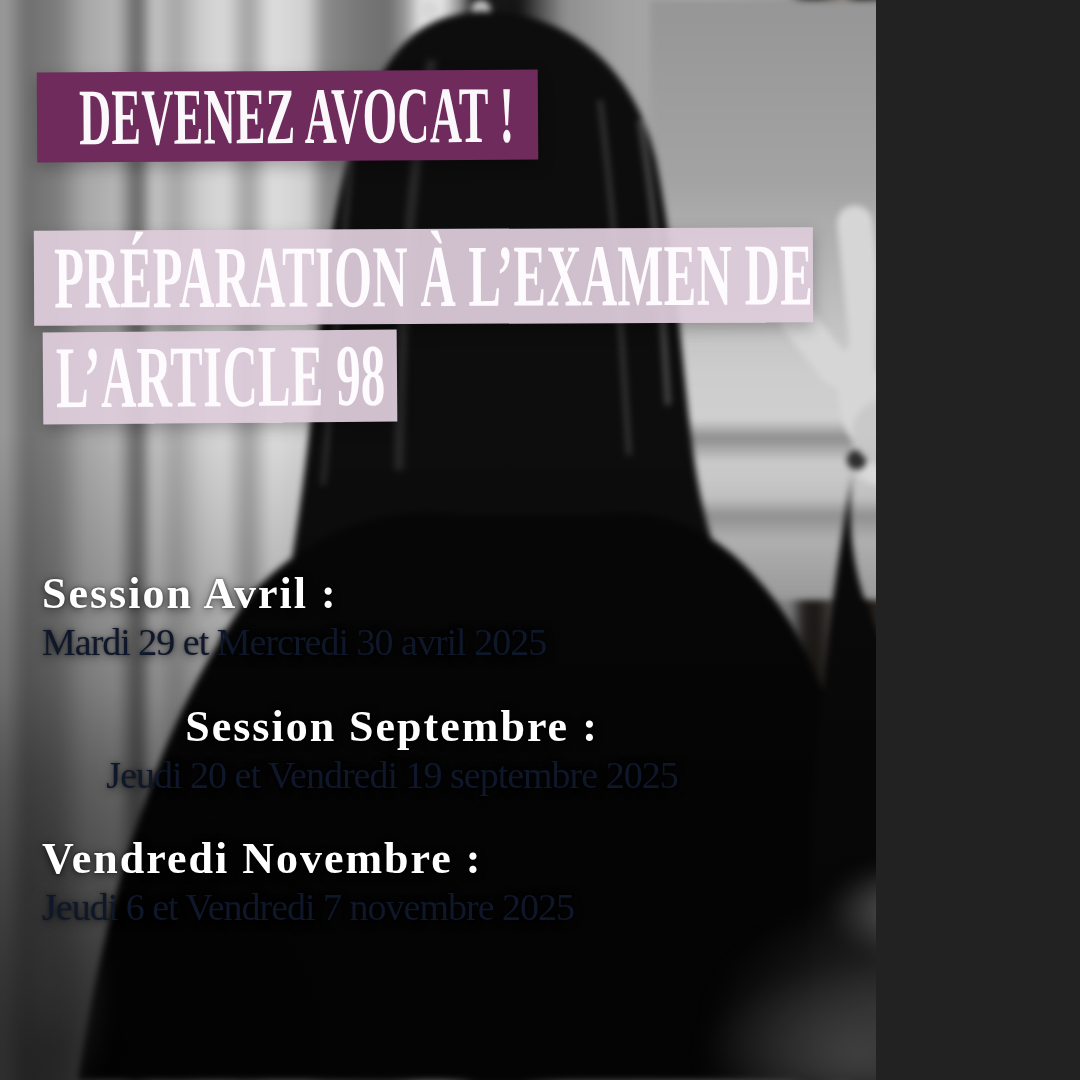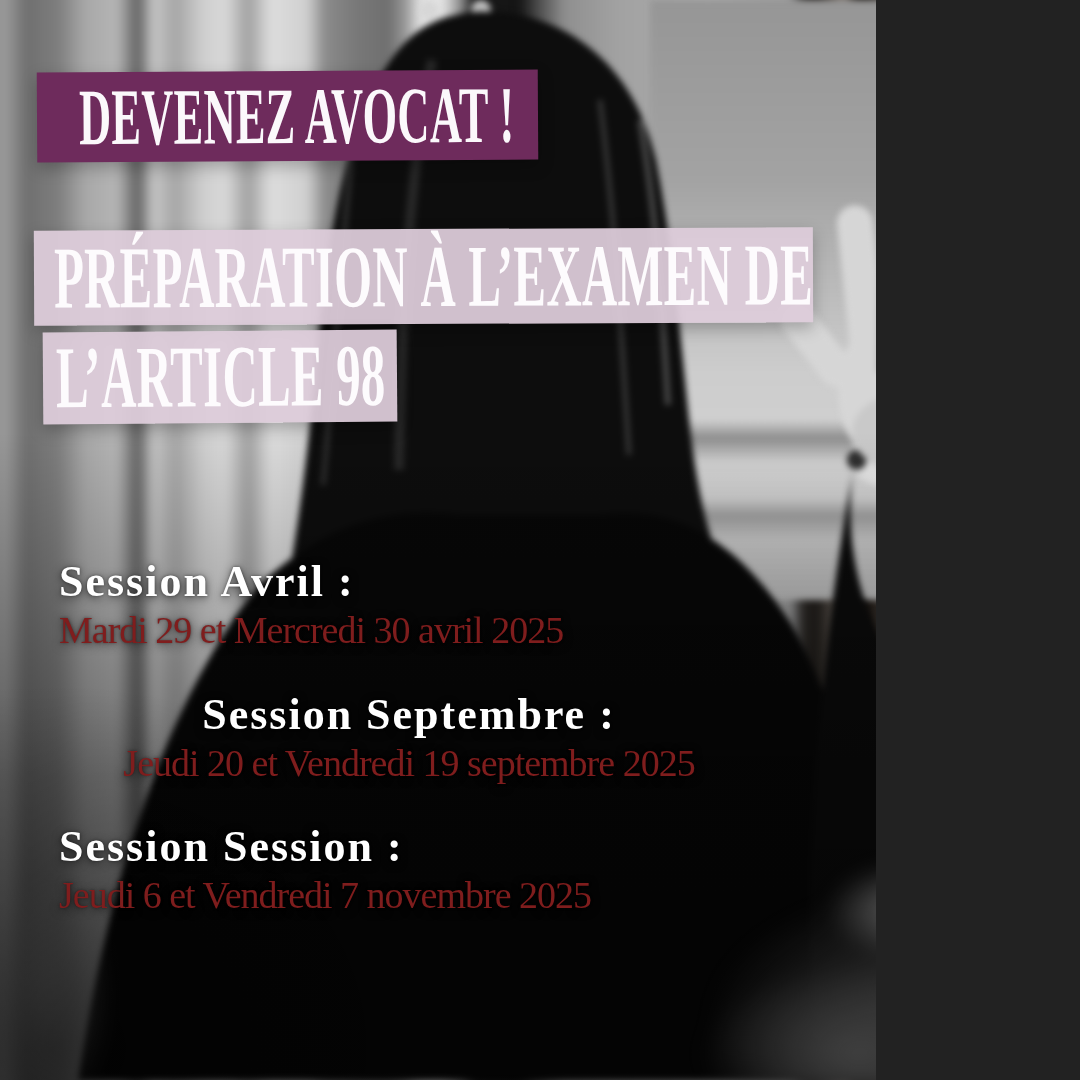--- a/index.html
+++ b/index.html
@@ -79,29 +79,29 @@
     background:rgba(221,204,218,.94);transform:rotate(-.25deg);
   }
   .banner-pink2{
     left:43px;top:331px;width:354px;height:92px;padding-left:13px;
     background:rgba(221,204,218,.94);transform:rotate(-.45deg);
   }
   .banner-pink1 .banner-text,.banner-pink2 .banner-text{font-size:88px;color:#fdfbfd;}
 
   
   .sessions{position:absolute;left:42px;top:0;z-index:10;color:#fff;}
-  .session{position:absolute;left:17px;width:700px;}
+  .session{position:absolute;left:0;width:700px;margin-top:12px;}
   .session-label{
     font-weight:700;font-size:44px;line-height:44px;letter-spacing:2px;
     text-shadow:0 2px 10px rgba(0,0,0,.65),0 0 3px rgba(0,0,0,.4);
     white-space:nowrap;
   }
   .session-dates{
     font-weight:400;font-size:38px;line-height:42px;letter-spacing:-1px;
-    margin-top:5px;color:#7f1d1d;
+    margin-top:5px;color:#0f172a;
     text-shadow:0 2px 10px rgba(0,0,0,.65),0 0 3px rgba(0,0,0,.4);
     white-space:nowrap;
   }
   .session-1{top:560px;} .session-2{top:693px;text-align:center;} .session-3{top:825px;}
 
   
   .logo{position:absolute;left:916px;top:1000px;z-index:10;display:flex;align-items:flex-start;}
   .logo-text{
     color:#fff;font-weight:700;font-size:49px;line-height:49px;letter-spacing:-1px;
     text-shadow:0 1px 6px rgba(0,0,0,.4);
@@ -187,21 +187,21 @@
   <div class="sessions">
     <div class="session session-1">
       <div class="session-label">Session Avril :</div>
       <div class="session-dates">Mardi 29 et Mercredi 30 avril 2025</div>
     </div>
     <div class="session session-2">
       <div class="session-label">Session Septembre :</div>
       <div class="session-dates">Jeudi 20 et Vendredi 19 septembre 2025</div>
     </div>
     <div class="session session-3">
-      <div class="session-label">Session Session :</div>
+      <div class="session-label">Vendredi Novembre :</div>
       <div class="session-dates">Jeudi 6 et Vendredi 7 novembre 2025</div>
     </div>
   </div>
 
   <div class="logo">
     <span class="logo-text">ixad</span>
     <svg class="logo-icon" width="42" height="82" viewBox="0 0 44 84" aria-hidden="true" fill="#ffffff">
       <path d="M30,2 C40,14 43,30 36,48 C30,38 27,18 30,2 Z"></path>
       <path d="M16,16 C26,24 31,38 28,52 C20,44 14,30 16,16 Z"></path>
       <path d="M4,32 C12,36 17,44 18,54 C10,50 4,42 4,32 Z"></path>

